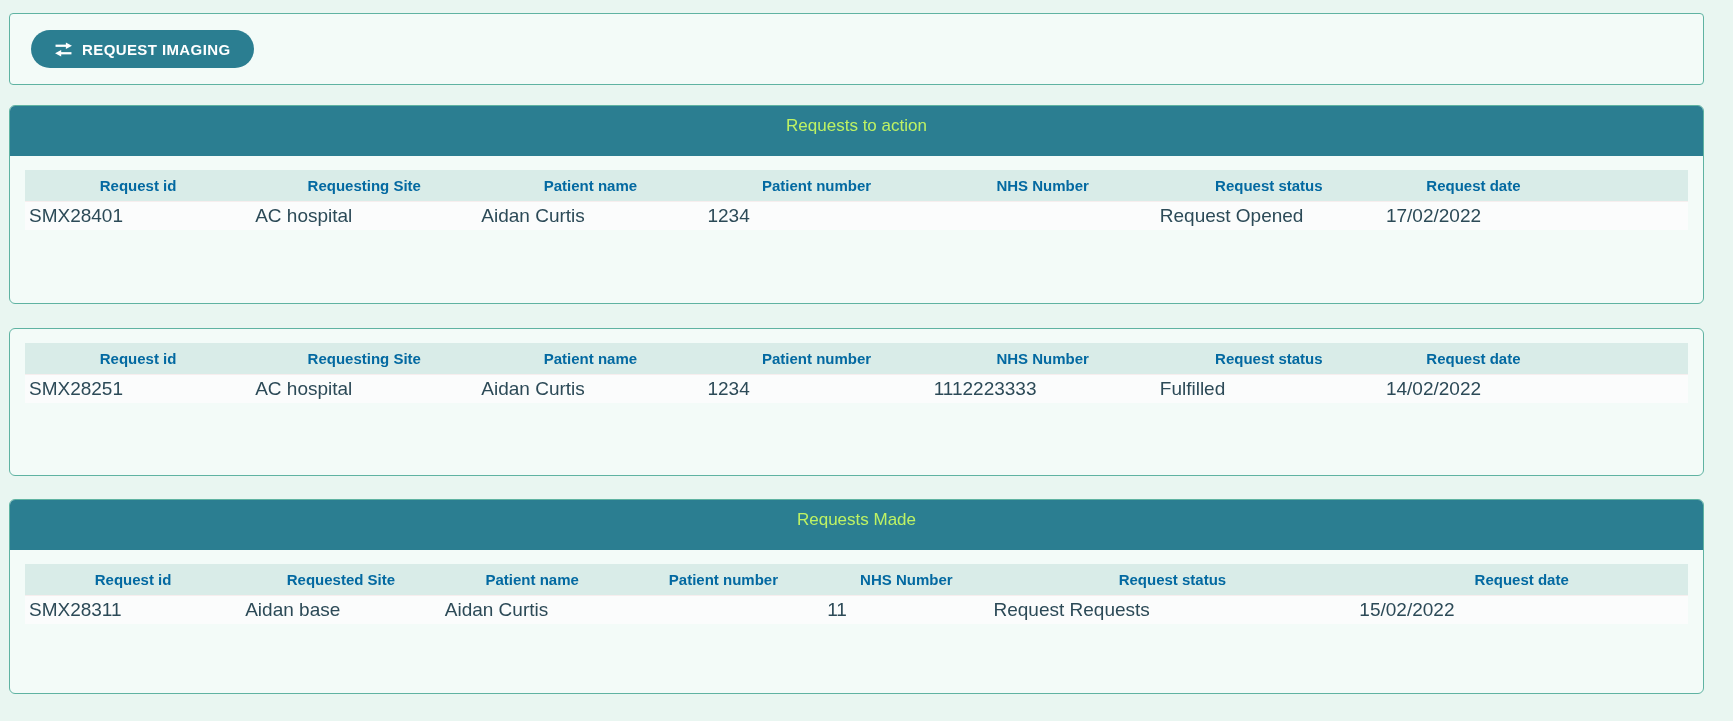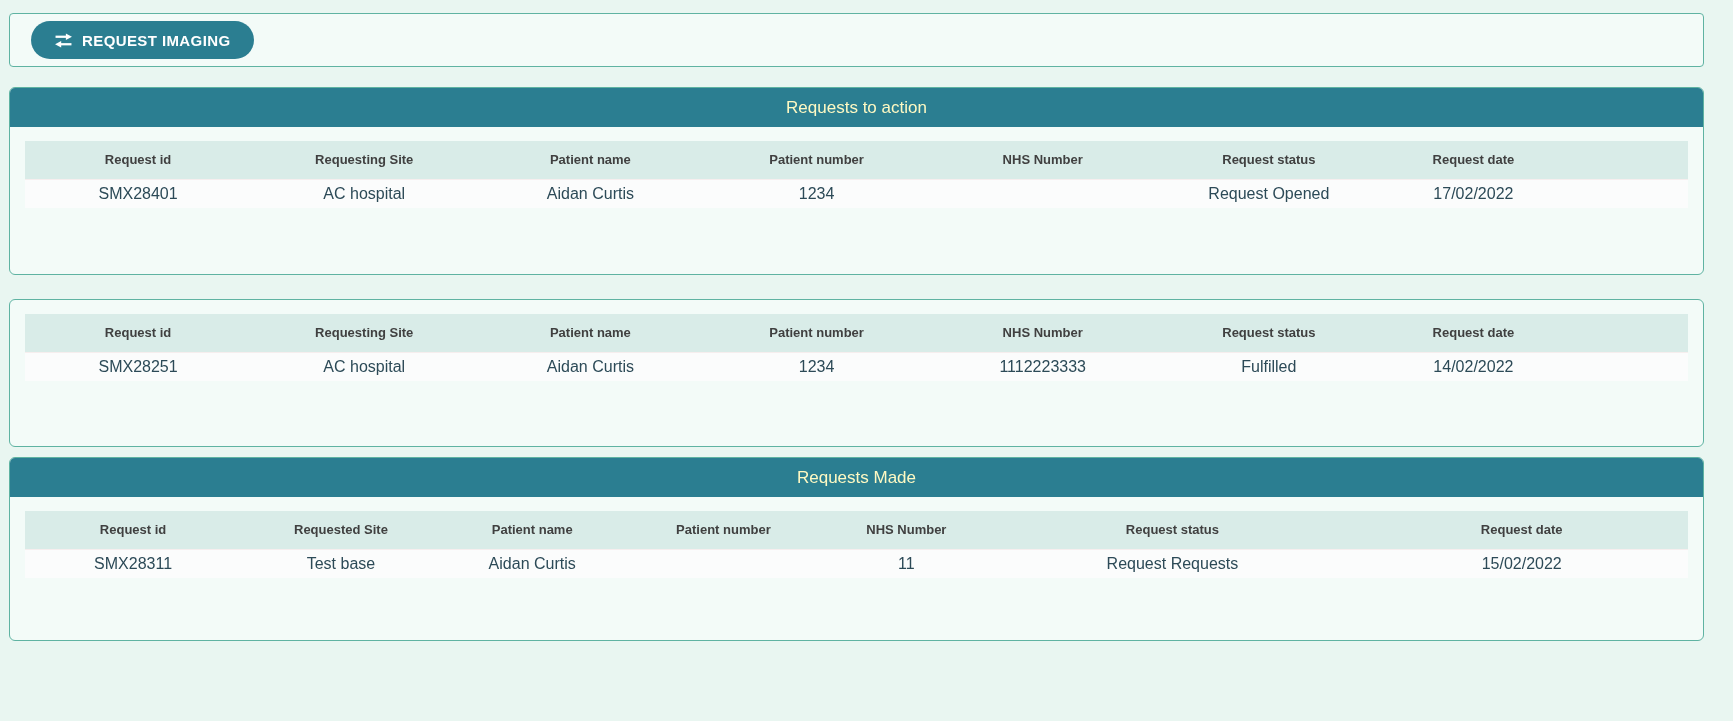--- a/index.html
+++ b/index.html
@@ -8,21 +8,21 @@
     width: 1733px;
     height: 721px;
     background: #e9f6f1;
     font-family: "Liberation Sans", sans-serif;
     overflow: hidden;
   }
   .page { padding: 13px 29px 0 9px; }
 
   
   .topbar {
-    height: 54px;
+    height: 72px;
     background: #f3fbf8;
     border: 1px solid #5fb3a2;
     border-radius: 4px;
     display: flex;
     align-items: center;
     padding: 0 21px;
   }
   .btn-request-imaging {
     display: inline-flex;
     align-items: center;
@@ -43,57 +43,56 @@
 
   
   .panel {
     background: #f3fbf8;
     border: 1px solid #5fb3a2;
     border-radius: 6px;
     overflow: hidden;
   }
   .panel-1 { margin-top: 20px; }
   .panel-2 { margin-top: 24px; }
-  .panel-3 { margin-top: 10px; }
+  .panel-3 { margin-top: 23px; }
   .panel-title {
     background: #2b7e91;
-    color: #fef9c3;
+    color: #bef264;
     font-size: 17px;
-    height: 39px;
+    height: 50px;
     line-height: 39px;
     text-align: center;
   }
   .panel-body { padding: 14px 15px 0 15px; }
   .panel-1 .panel-body { height: 147px; }
   .panel-2 .panel-body { height: 146px; }
   .panel-3 .panel-body { height: 143px; }
 
   
   table.grid {
     width: 100%;
     border-collapse: collapse;
     table-layout: fixed;
   }
   table.grid thead th {
     background: #d9ece8;
-    color: #404040;
-    font-size: 13px;
+    color: #0369a1;
+    font-size: 15px;
     font-weight: bold;
-    height: 38px;
+    height: 31px;
     text-align: center;
     padding: 0 4px;
     overflow: hidden;
     white-space: nowrap;
   }
   table.grid tbody td {
     background: #fbfcfc;
     color: #2c4a57;
-    font-size: 16px;
+    font-size: 19px;
     height: 29px;
-    text-align: center;
     padding: 0 4px;
     overflow: hidden;
     white-space: nowrap;
   }
   table.grid tbody tr + tr td { border-top: 1px solid #e6dede; }
   table.grid tbody tr:first-child td { border-top: 1px solid #f6eeee; }
 </style>
 </head>
 <body>
 
@@ -218,21 +217,21 @@
             <th>Patient name</th>
             <th>Patient number</th>
             <th>NHS Number</th>
             <th>Request status</th>
             <th>Request date</th>
           </tr>
         </thead>
         <tbody>
           <tr>
             <td>SMX28311</td>
-            <td>Test base</td>
+            <td>Aidan base</td>
             <td>Aidan Curtis</td>
             <td></td>
             <td>11</td>
             <td>Request Requests</td>
             <td>15/02/2022</td>
           </tr>
         </tbody>
       </table>
     </div>
   </section>

